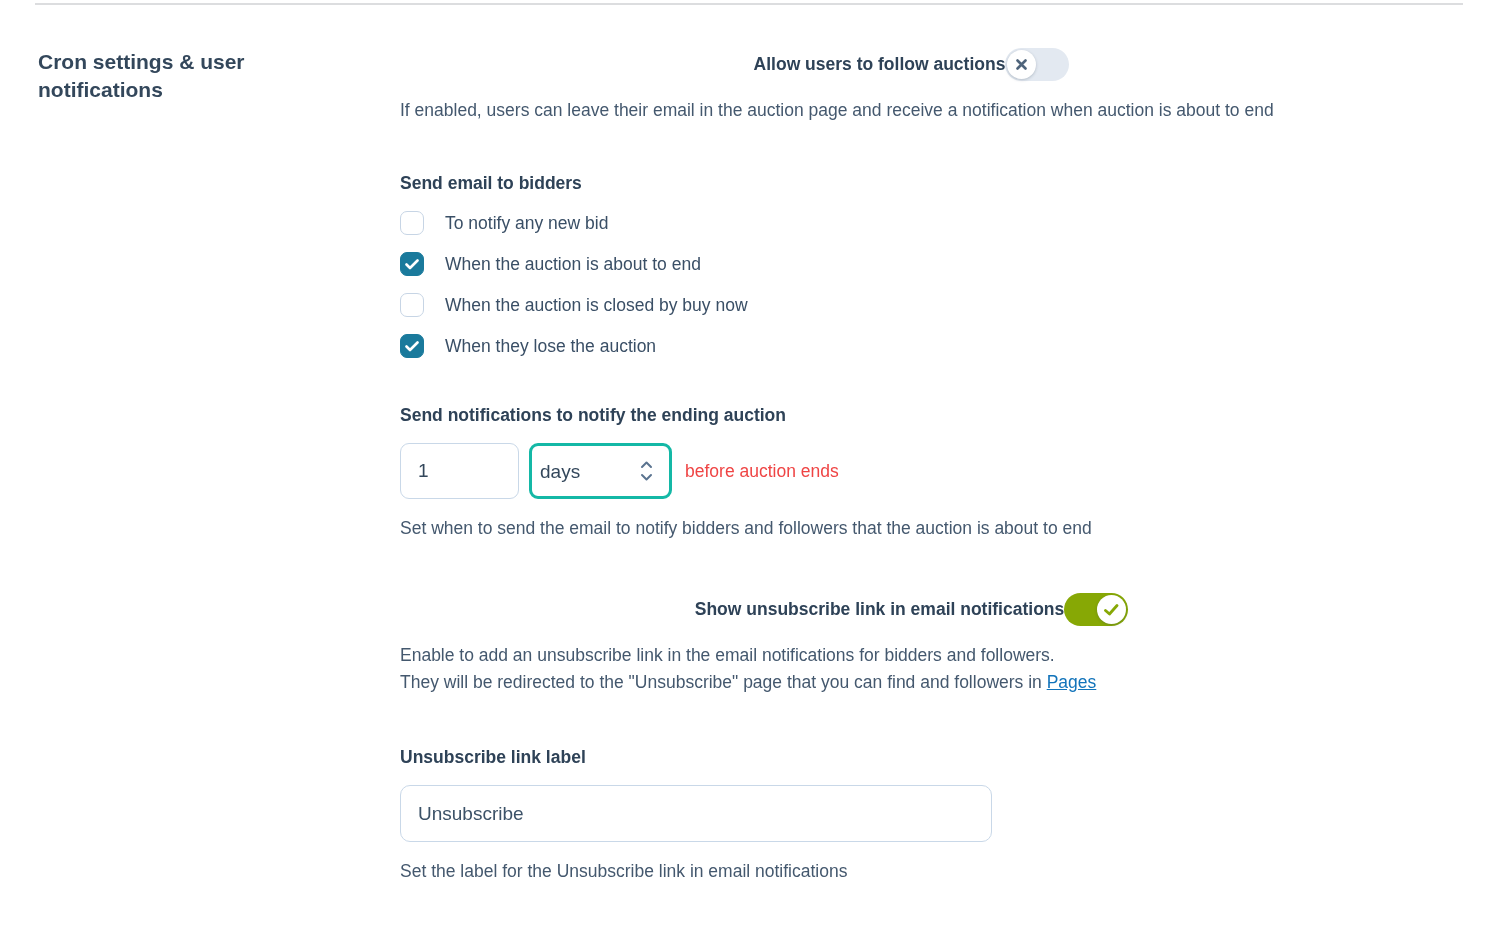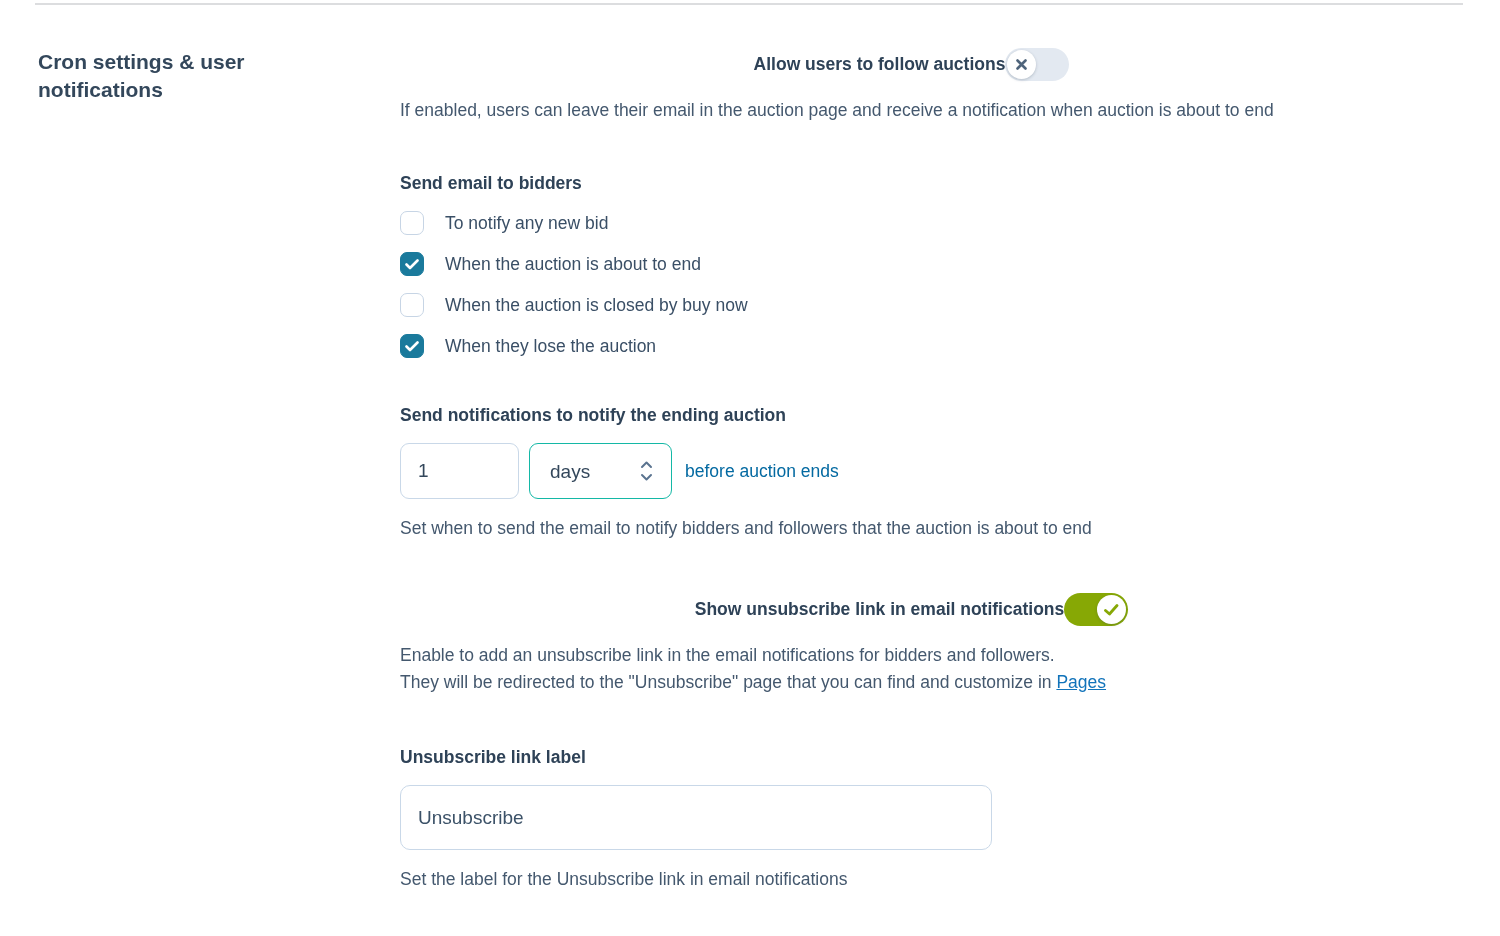--- a/index.html
+++ b/index.html
@@ -134,47 +134,47 @@
   }
   .select-wrap {
     position: relative;
     margin-left: 10px;
   }
   .unit-select {
     -webkit-appearance: none;
     appearance: none;
     width: 143px;
     height: 56px;
-    border: 1px solid #14b8a6;
+    border: 3px solid #14b8a6;
     border-radius: 9px;
     background: #fff;
     font-family: "Liberation Sans", sans-serif;
     font-size: 19px;
     color: #33475b;
-    padding: 0 44px 0 20px;
+    padding: 0 44px 0 8px;
     outline: none;
     cursor: pointer;
   }
   .select-chevrons {
     position: absolute;
     right: 18px; top: 50%;
     transform: translateY(-50%);
     pointer-events: none;
     display: flex;
   }
   .suffix-text {
     margin-left: 13px;
     font-size: 17.5px;
-    color: #0369a1;
+    color: #ef4444;
   }
   
   .text-input {
     display: block;
     width: 592px;
-    height: 65px;
+    height: 57px;
     border: 1px solid #c9d8e8;
     border-radius: 10px;
     font-family: "Liberation Sans", sans-serif;
     font-size: 19px;
     color: #3c5268;
     padding: 0 17px;
     margin-top: 17px;
     outline: none;
     background: #fff;
   }
@@ -274,21 +274,21 @@
           <span class="knob">
 
             <svg class="icon-check" width="15" height="12" viewBox="0 0 15 12">
                 <path d="M1.5 6.5 L5.5 10 L13 1.5" stroke="#87a805" stroke-width="2.8" stroke-linecap="round" stroke-linejoin="round" fill="none"></path>
               </svg>
           </span>
         </span>
       </div>
       <div class="desc">
         <span>Enable to add an unsubscribe link in the email notifications for bidders and followers.</span><br>
-        <span>They will be redirected to the "Unsubscribe" page that you can find and customize in </span><a>Pages</a>
+        <span>They will be redirected to the "Unsubscribe" page that you can find and followers in </span><a>Pages</a>
       </div>
     </div>
 
     <div class="block-unsub-label">
       <div class="row-label">Unsubscribe link label</div>
       <input class="text-input" type="text" value="Unsubscribe" style="">
       <div class="desc">Set the label for the Unsubscribe link in email notifications</div>
     </div>
 
   </div>

